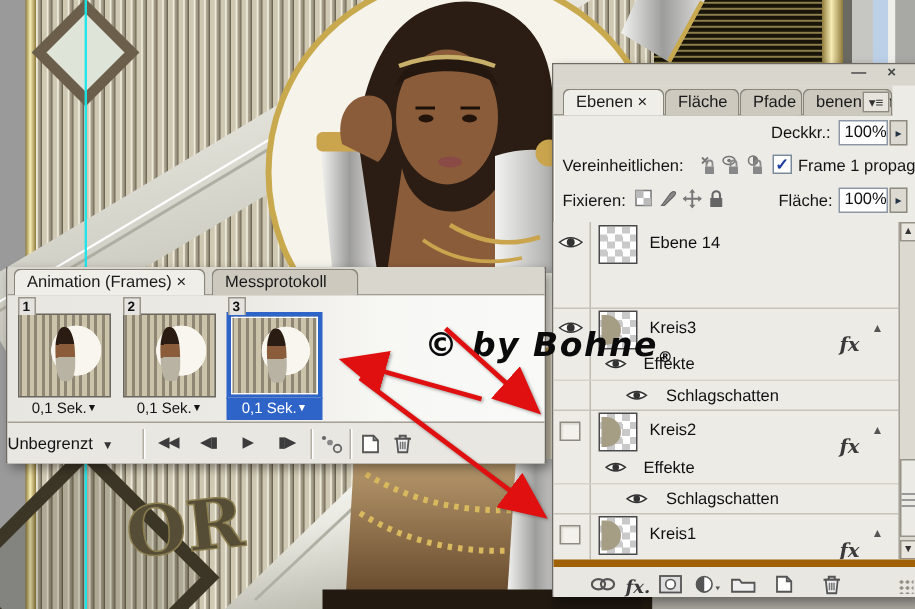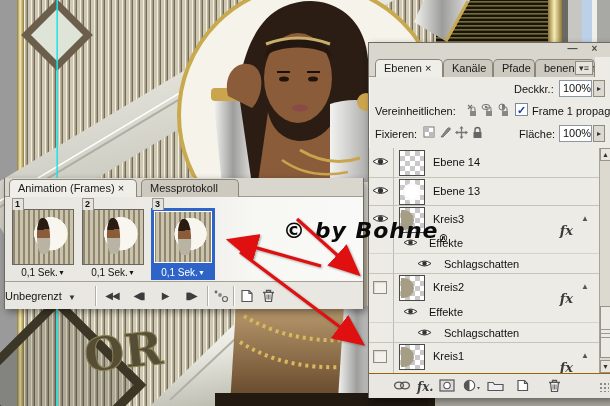--- a/index.html
+++ b/index.html
@@ -93,21 +93,21 @@
        font-style:italic;font-weight:bold;font-size:13px;color:#3a3a3a;margin-top:12px;}
   .chev{position:absolute;right:10px;top:8px;font-size:8px;color:#555;}
   .scroll{position:absolute;right:0;top:105px;width:12px;height:225px;background:#dcd9d1;
           border-left:1px solid #a6a298;}
   .sarr{position:absolute;left:0;width:11px;height:13px;background:#e8e6df;border:1px solid #979388;
         font-size:7px;line-height:12px;text-align:center;color:#333;}
   .sthumb{position:absolute;left:0;top:158px;width:11px;height:52px;background:#eceae4;
           border:1px solid #979388;
           background-image:linear-gradient(#0000 0 22px,#999 22px 23px,#0000 23px 26px,#999 26px 27px,#0000 27px 30px,#999 30px 31px,#0000 31px);}
   .lp-foot{position:absolute;left:0;right:0;top:330px;height:25px;background:#e9e7e1;
-           border-top:1px solid #a16207;}
+           border-top:5px solid #a16207;}
   .fico{position:absolute;top:5px;}
   .fxbtn{position:absolute;top:6px;font-family:"DejaVu Serif",serif;font-style:italic;
          font-weight:bold;font-size:12px;color:#3a3a3a;}
   .grip{position:absolute;right:2px;top:8px;width:10px;height:10px;
         background-image:radial-gradient(circle,#8d8a80 1px,#0000 1.2px);background-size:4px 4px;}
 
   
   .watermark{position:absolute;left:283px;top:218px;z-index:40;color:#0a0a0a;pointer-events:none;}
   .wm1{font-family:"DejaVu Sans",sans-serif;font-style:italic;font-weight:bold;
        font-size:22px;letter-spacing:1px;white-space:nowrap;}
@@ -275,21 +275,21 @@
     </div>
   </section>
 
   <section class="panel layers">
     <div class="lp-head">
       <span class="winbtn" style="right:32px;">—</span>
       <span class="winbtn" style="right:10px;">×</span>
     </div>
     <div class="lp-tabs">
       <div class="tab active" style="left:6px;width:68px;"><span>Ebenen ×</span></div>
-      <div class="tab" style="left:74px;width:50px;"><span>Kanäle</span></div>
+      <div class="tab" style="left:74px;width:50px;"><span>Fläche</span></div>
       <div class="tab" style="left:124px;width:42px;"><span>Pfade</span></div>
       <div class="tab" style="left:166px;width:60px;"><span>benenkomp.</span></div>
       <span class="menu-btn">▾≡</span>
     </div>
 
     <div class="opts">
 
       <span class="lbl" style="left:145px;top:5px;">Deckkr.:</span>
       <span class="box" style="left:190px;top:2px;width:33px;">100%</span>
       <span class="spin" style="left:224px;top:2px;">▸</span>
@@ -356,30 +356,20 @@
 
       <div class="lrow first" style="top:1px;">
         <span class="eyecell"><svg width="17" height="13">
               <path d="M1,6.5 Q8.5,0.5 16,6.5 Q8.5,12.5 1,6.5 Z" fill="#faf9f5" stroke="#333"></path>
               <circle cx="8.5" cy="6.5" r="2.6" fill="#333"></circle>
             </svg></span>
         <span class="thumb"></span>
         <span class="lname">Ebene 14</span>
       </div>
 
-      <div class="lrow" style="top:29px;">
-        <span class="eyecell"><svg width="17" height="13">
-              <path d="M1,6.5 Q8.5,0.5 16,6.5 Q8.5,12.5 1,6.5 Z" fill="#faf9f5" stroke="#333"></path>
-              <circle cx="8.5" cy="6.5" r="2.6" fill="#333"></circle>
-            </svg></span>
-        <span class="thumb">
-            <span class="softcirc"></span>
-          </span>
-        <span class="lname">Ebene 13</span>
-      </div>
 
       <div class="lrow" style="top:57px;">
         <span class="eyecell"><svg width="17" height="13">
               <path d="M1,6.5 Q8.5,0.5 16,6.5 Q8.5,12.5 1,6.5 Z" fill="#faf9f5" stroke="#333"></path>
               <circle cx="8.5" cy="6.5" r="2.6" fill="#333"></circle>
             </svg></span>
         <span class="thumb">
             <span class="half"></span>
           </span>
         <span class="lname">Kreis3</span>

